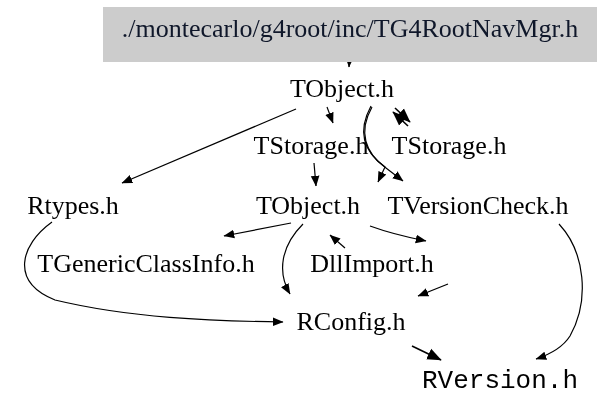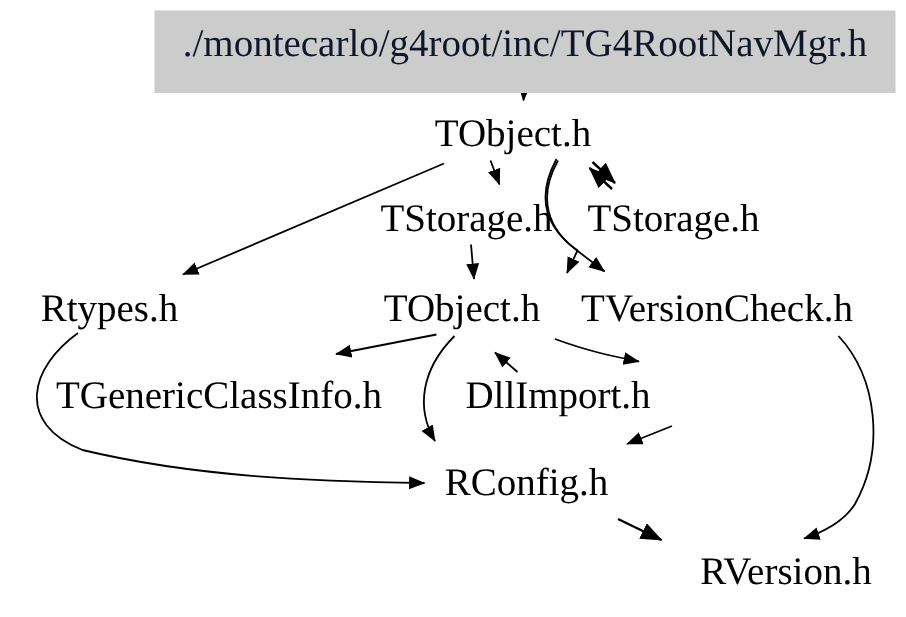--- a/index.html
+++ b/index.html
@@ -81,15 +81,15 @@
 
   <div class="node" style="left:146px;top:264px;">TGenericClassInfo.h</div>
 
   <div class="node" style="left:478px;top:206px;">TVersionCheck.h</div>
 
   <div class="node" style="left:372px;top:264px;font-family:Liberation Serif, serif;">DllImport.h</div>
 
 
   <div class="node" style="left:351px;top:322px;">RConfig.h</div>
 
-  <div class="node" style="left:524px;top:381px;">RVersion.h</div>
+  <div class="node" style="left:500px;top:381px;font-family:Liberation Mono, monospace;">RVersion.h</div>
 
 </div>
 
 </body></html>

